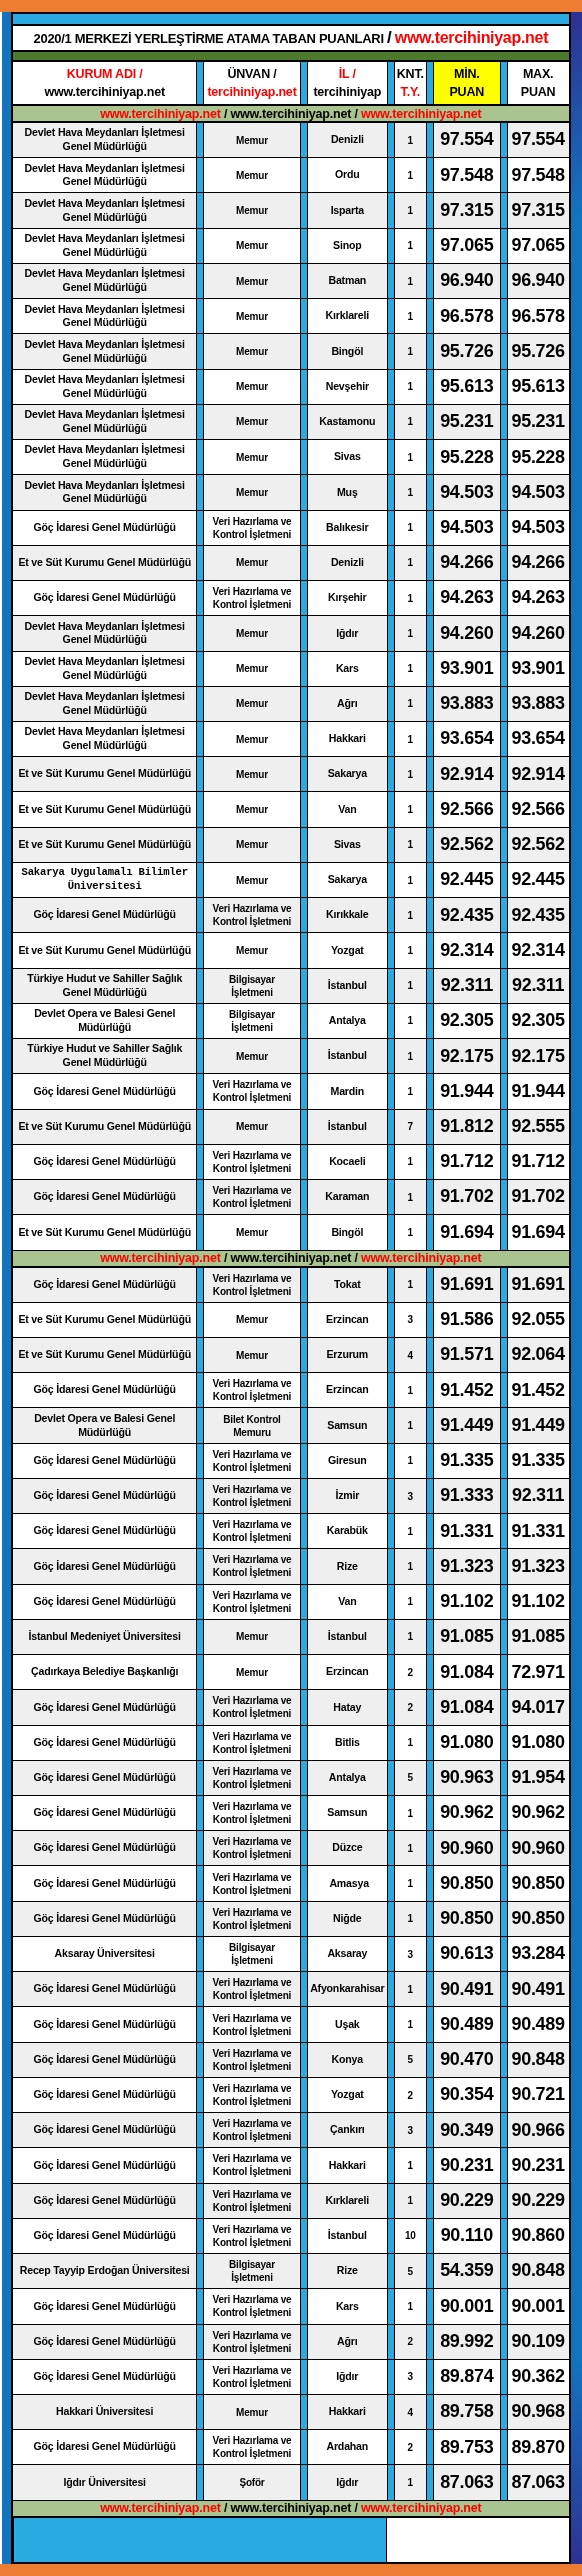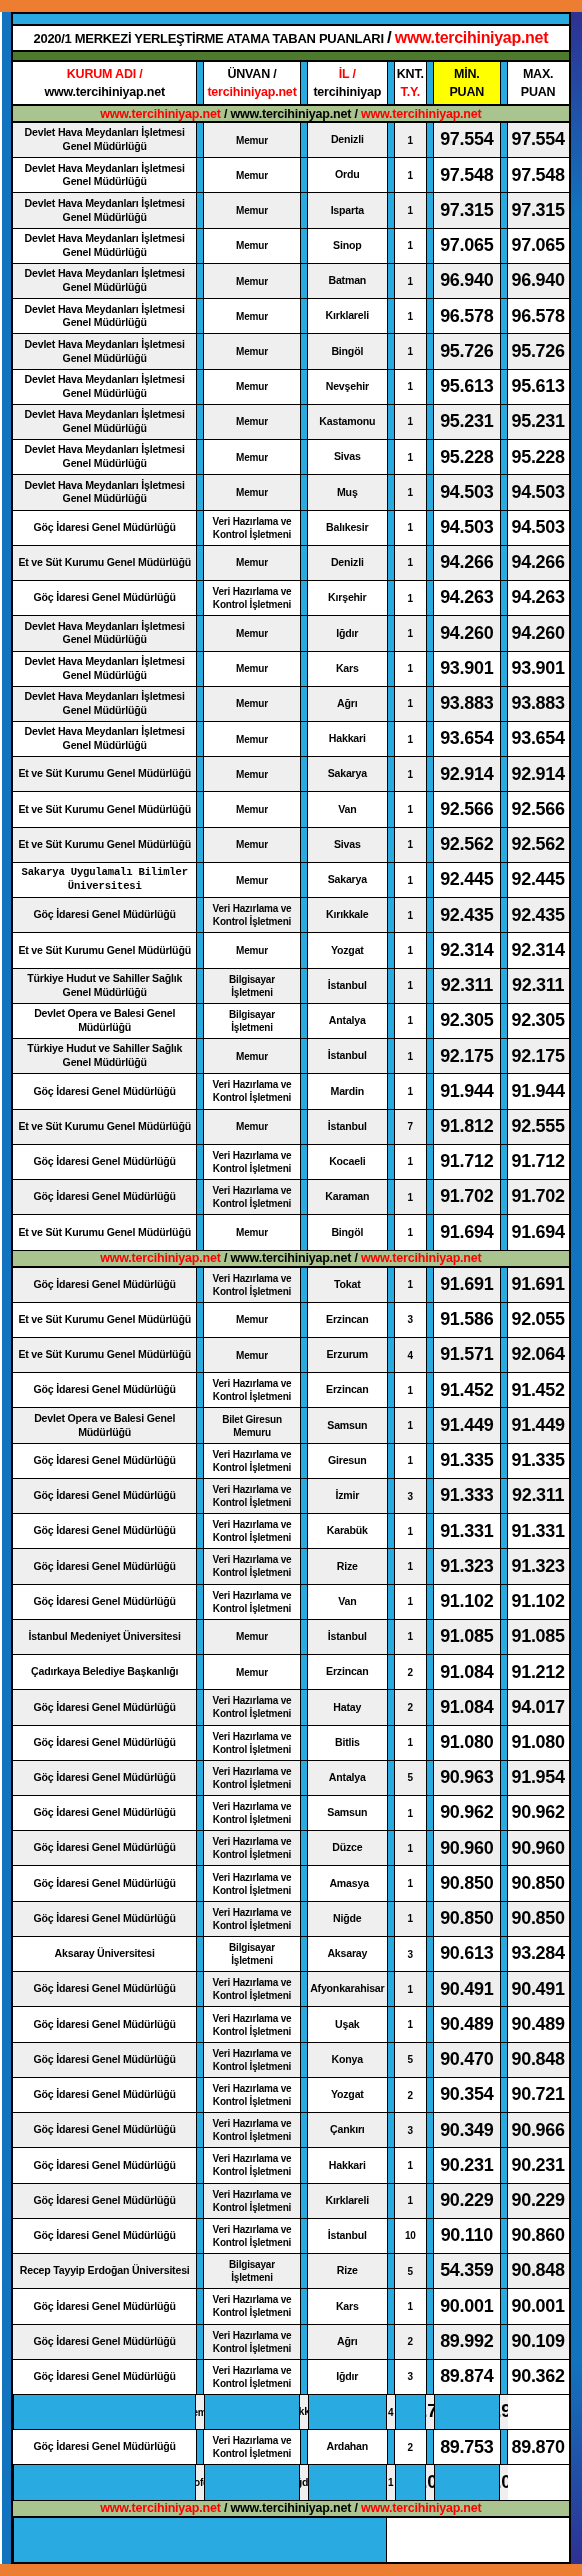--- a/index.html
+++ b/index.html
@@ -659,21 +659,21 @@
     <div class="cell knt" style="background: var(--alt);">1</div>
     <div class="gap"></div>
     <div class="cell min" style="background: var(--alt);">91.452</div>
     <div class="gap"></div>
     <div class="cell max" style="background: var(--alt);">91.452</div>
   </div>
 
   <div class="row" style="--alt: #EFEFEF;">
     <div class="cell kurum" style="background: var(--alt);">Devlet Opera ve Balesi Genel Müdürlüğü</div>
     <div class="gap"></div>
-    <div class="cell unvan" style="background: var(--alt);">Bilet Giresun Memuru</div>
+    <div class="cell unvan" style="background: var(--alt);">Bilet Kontrol Memuru</div>
     <div class="gap"></div>
     <div class="cell il" style="background: var(--alt);">Samsun</div>
     <div class="gap"></div>
     <div class="cell knt" style="background: var(--alt);">1</div>
     <div class="gap"></div>
     <div class="cell min" style="background: var(--alt);">91.449</div>
     <div class="gap"></div>
     <div class="cell max" style="background: var(--alt);">91.449</div>
   </div>
 
@@ -765,21 +765,21 @@
     <div class="cell kurum" style="background: var(--alt);">Çadırkaya Belediye Başkanlığı</div>
     <div class="gap"></div>
     <div class="cell unvan" style="background: var(--alt);">Memur</div>
     <div class="gap"></div>
     <div class="cell il" style="background: var(--alt);">Erzincan</div>
     <div class="gap"></div>
     <div class="cell knt" style="background: var(--alt);">2</div>
     <div class="gap"></div>
     <div class="cell min" style="background: var(--alt);">91.084</div>
     <div class="gap"></div>
-    <div class="cell max" style="background: var(--alt);">91.212</div>
+    <div class="cell max" style="background: var(--alt);">72.971</div>
   </div>
 
   <div class="row" style="--alt: #EFEFEF;">
     <div class="cell kurum" style="background: var(--alt);">Göç İdaresi Genel Müdürlüğü</div>
     <div class="gap"></div>
     <div class="cell unvan" style="background: var(--alt);">Veri Hazırlama ve Kontrol İşletmeni</div>
     <div class="gap"></div>
     <div class="cell il" style="background: var(--alt);">Hatay</div>
     <div class="gap"></div>
     <div class="cell knt" style="background: var(--alt);">2</div>
@@ -1049,20 +1049,21 @@
     <div class="cell il" style="background: var(--alt);">Iğdır</div>
     <div class="gap"></div>
     <div class="cell knt" style="background: var(--alt);">3</div>
     <div class="gap"></div>
     <div class="cell min" style="background: var(--alt);">89.874</div>
     <div class="gap"></div>
     <div class="cell max" style="background: var(--alt);">90.362</div>
   </div>
 
   <div class="row" style="--alt: #EFEFEF;">
+    <div class="cell kurum" style="background: var(--alt);">Hakkari Üniversitesi</div>
     <div class="gap"></div>
     <div class="cell unvan" style="background: var(--alt);">Memur</div>
     <div class="gap"></div>
     <div class="cell il" style="background: var(--alt);">Hakkari</div>
     <div class="gap"></div>
     <div class="cell knt" style="background: var(--alt);">4</div>
     <div class="gap"></div>
     <div class="cell min" style="background: var(--alt);">89.758</div>
     <div class="gap"></div>
     <div class="cell max" style="background: var(--alt);">90.968</div>
@@ -1076,20 +1077,21 @@
     <div class="cell il" style="background: var(--alt);">Ardahan</div>
     <div class="gap"></div>
     <div class="cell knt" style="background: var(--alt);">2</div>
     <div class="gap"></div>
     <div class="cell min" style="background: var(--alt);">89.753</div>
     <div class="gap"></div>
     <div class="cell max" style="background: var(--alt);">89.870</div>
   </div>
 
   <div class="row" style="--alt: #EFEFEF;">
+    <div class="cell kurum" style="background: var(--alt);">Iğdır Üniversitesi</div>
     <div class="gap"></div>
     <div class="cell unvan" style="background: var(--alt);">Şoför</div>
     <div class="gap"></div>
     <div class="cell il" style="background: var(--alt);">Iğdır</div>
     <div class="gap"></div>
     <div class="cell knt" style="background: var(--alt);">1</div>
     <div class="gap"></div>
     <div class="cell min" style="background: var(--alt);">87.063</div>
     <div class="gap"></div>
     <div class="cell max" style="background: var(--alt);">87.063</div>

